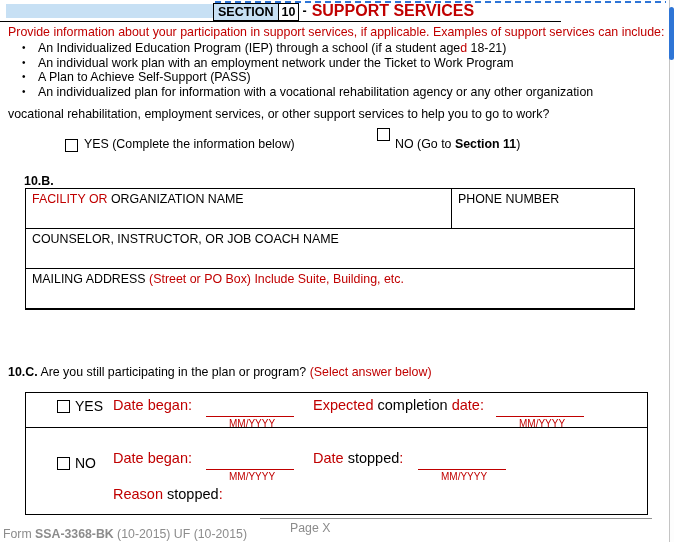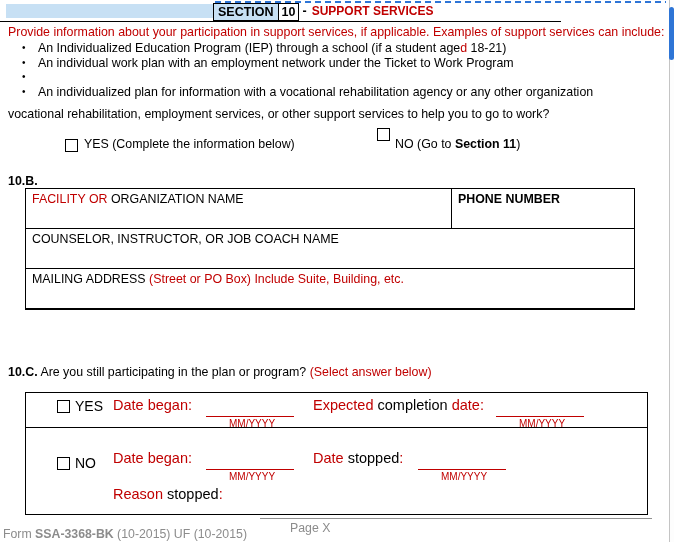--- a/index.html
+++ b/index.html
@@ -9,21 +9,21 @@
   .red{color:#C00000;}
   .bold{font-weight:bold;}
   
   .hl-bar{left:6px;top:4px;width:208px;height:14px;background:#C7E0F4;}
   .dash-top{left:215px;top:1px;width:451px;height:2px;
     background:repeating-linear-gradient(90deg,#2E75D6 0 6px,transparent 6px 10px);}
   .hdr{left:213px;top:3px;display:flex;align-items:stretch;font-weight:bold;font-size:12.5px;white-space:nowrap;}
   .sec-box{background:#C7E0F4;border:1px solid #000;padding:0 4px;line-height:16px;}
   .num-box{border:1px solid #000;border-left:none;padding:0 3px;line-height:16px;}
   .hdr-dash{padding:0 3px;line-height:16px;}
-  .hdr-title{color:#C00000;font-size:12px;line-height:16px;padding-left:2px;}
+  .hdr-title{color:#C00000;font-size:16px;line-height:16px;padding-left:2px;}
   .hdr-rule{left:0;top:21px;width:561px;border-top:1.5px solid #000;}
   
   .intro{left:8px;top:25px;width:662px;color:#C00000;line-height:15px;}
   .bullets{left:8px;top:41px;width:656px;}
   .brow{display:flex;line-height:14.5px;}
   .bmark{width:16px;padding-left:14px;flex:0 0 auto;font-size:10px;}
   
   .q10a{left:8px;top:107px;width:660px;line-height:15.2px;}
   .cb{border:1.2px solid #000;background:#fff;width:11px;height:11px;}
   
@@ -67,40 +67,41 @@
     <div class="brow">
       <span class="bmark">•</span>
       <span><span>An Individualized Education Program (IEP) through a school (if a student age</span><span class="red">d</span><span> 18-21)</span></span>
     </div>
     <div class="brow">
       <span class="bmark">•</span>
       <span>An individual work plan with an employment network under the Ticket to Work Program</span>
     </div>
     <div class="brow">
       <span class="bmark">•</span>
+      <span>A Plan to Achieve Self-Support (PASS)</span>
     </div>
     <div class="brow">
       <span class="bmark">•</span>
       <span>An individualized plan for information with a vocational rehabilitation agency or any other organization</span>
     </div>
   </div>
 
   <div class="abs q10a">
     <div>vocational rehabilitation, employment services, or other support services to help you to go to work?</div>
   </div>
   <div class="abs cb" style="left:65px;top:139px;"></div>
   <div class="abs" style="left:84px;top:137px;">YES (Complete the information below)</div>
   <div class="abs cb" style="left:377px;top:128px;"></div>
   <div class="abs" style="left:395px;top:137px;white-space:nowrap;"><span>NO (Go to </span><span class="bold">Section 11</span><span>)</span></div>
 
-  <div class="abs bold" style="left:8px;top:174px;text-align:center;">10.B.</div>
+  <div class="abs bold" style="left:24px;top:174px;text-align:center;">10.B.</div>
   <div class="abs tbl">
     <div class="trow tdiv">
       <div class="tcell cr" style="width:426px;"><span class="red">FACILITY OR</span><span> ORGANIZATION NAME</span></div>
-      <div class="tcell" style="flex:1;font-weight:bold;"><span>PHONE NUMBER</span></div>
+      <div class="tcell" style="flex:1;"><span>PHONE NUMBER</span></div>
     </div>
     <div class="trow tdiv">
       <div class="tcell" style="flex:1;"><span>COUNSELOR, INSTRUCTOR, OR JOB COACH NAME</span></div>
     </div>
     <div class="trow tdiv">
       <div class="tcell" style="flex:1;"><span>MAILING ADDRESS </span><span class="red">(Street or PO Box) Include Suite, Building, etc.</span></div>
     </div>
   </div>
 
   <div class="abs" style="left:8px;top:365px;"><span class="bold">10.C.</span><span> Are you still participating in the plan or program? </span><span class="red">(Select answer below)</span></div>

